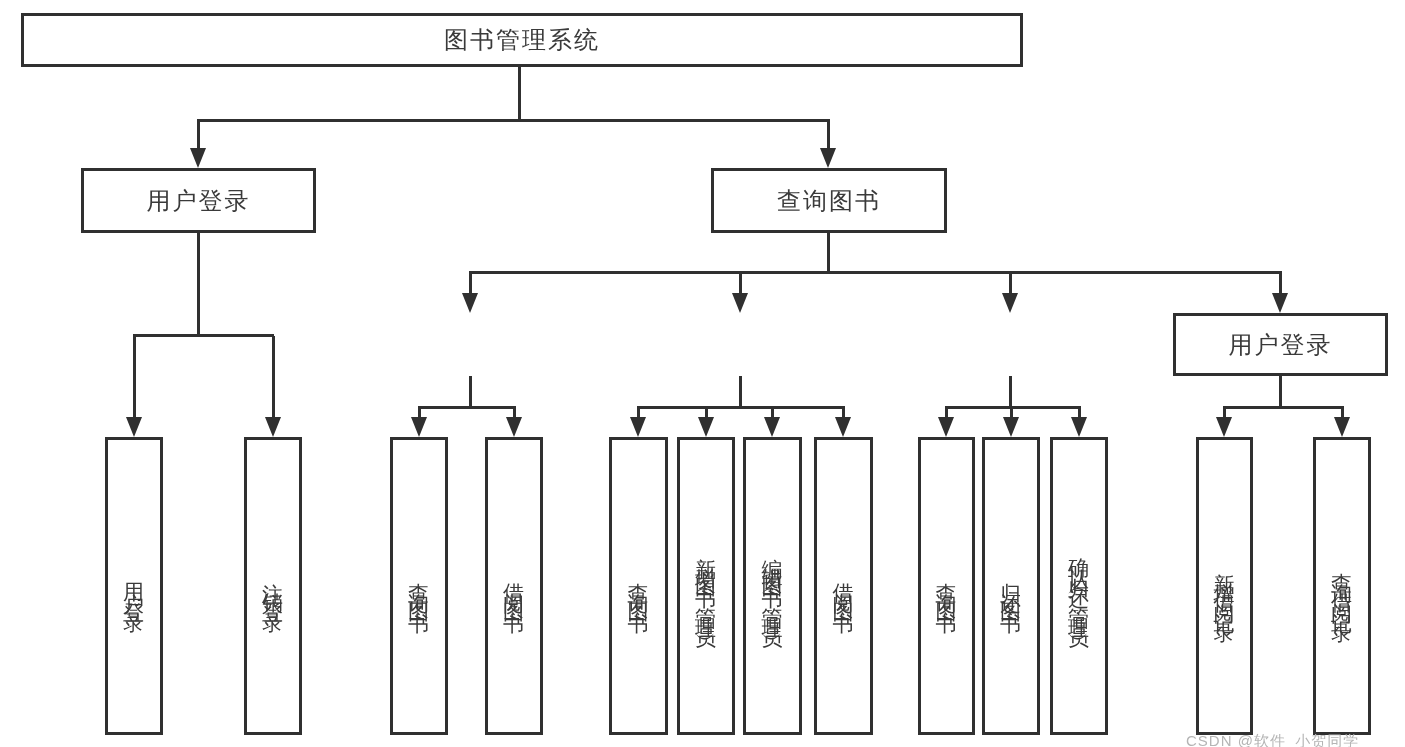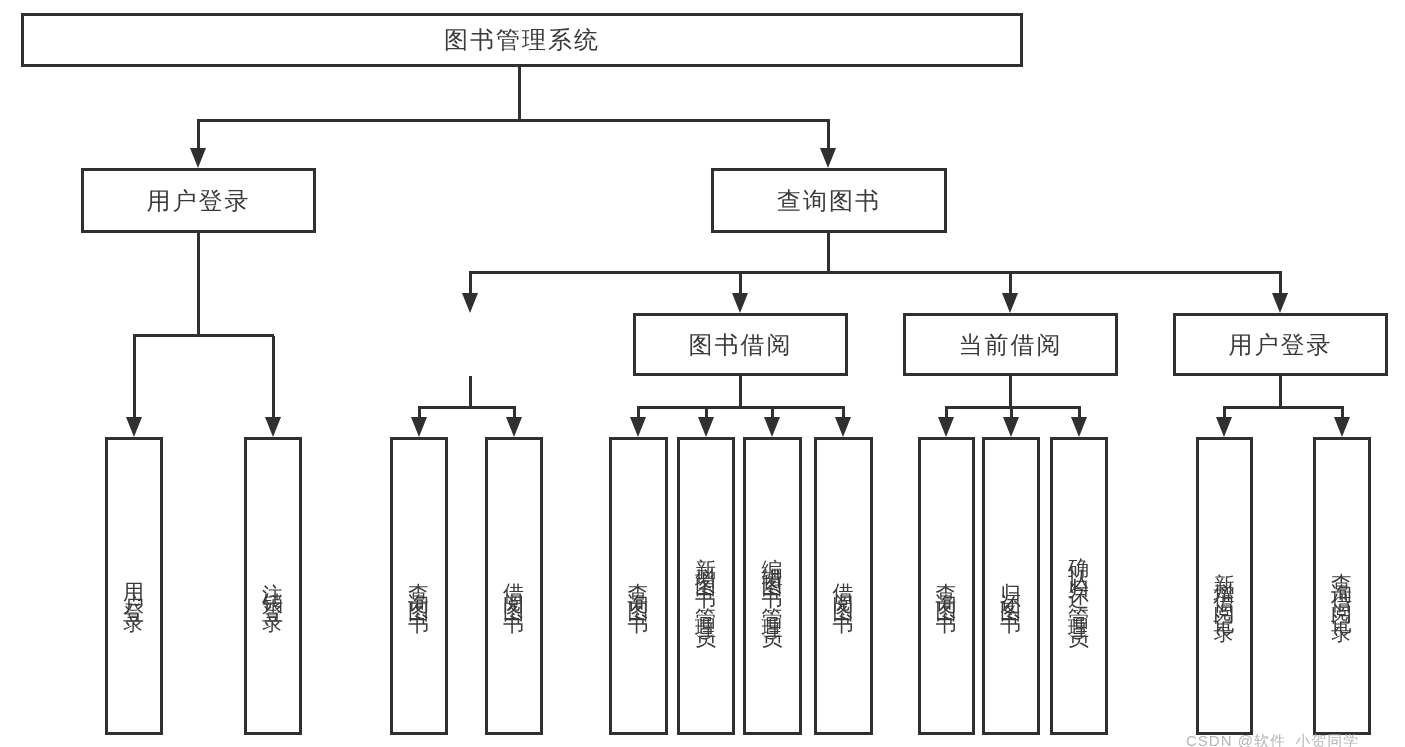--- a/index.html
+++ b/index.html
@@ -103,26 +103,20 @@
     <span class="h-label">图书管理系统</span>
   </div>
 
   <div class="node" style="left:81px;top:168px;width:235px;height:65px;">
     <span class="h-label">用户登录</span>
   </div>
   <div class="node" style="left:711px;top:168px;width:236px;height:65px;">
     <span class="h-label">查询图书</span>
   </div>
 
-  <div class="node" style="left:633px;top:313px;width:215px;height:63px;">
-    <span class="h-label">图书借阅</span>
-  </div>
-  <div class="node" style="left:903px;top:313px;width:215px;height:63px;">
-    <span class="h-label">当前借阅</span>
-  </div>
   <div class="node" style="left:1173px;top:313px;width:215px;height:63px;">
     <span class="h-label">用户登录</span>
   </div>
 
   <div class="node leaf" style="left:105px;top:437px;width:58px;height:298px;">
     <span class="v-label">用户登录</span>
   </div>
   <div class="node leaf" style="left:244px;top:437px;width:58px;height:298px;">
     <span class="v-label">注销登录</span>
   </div>

